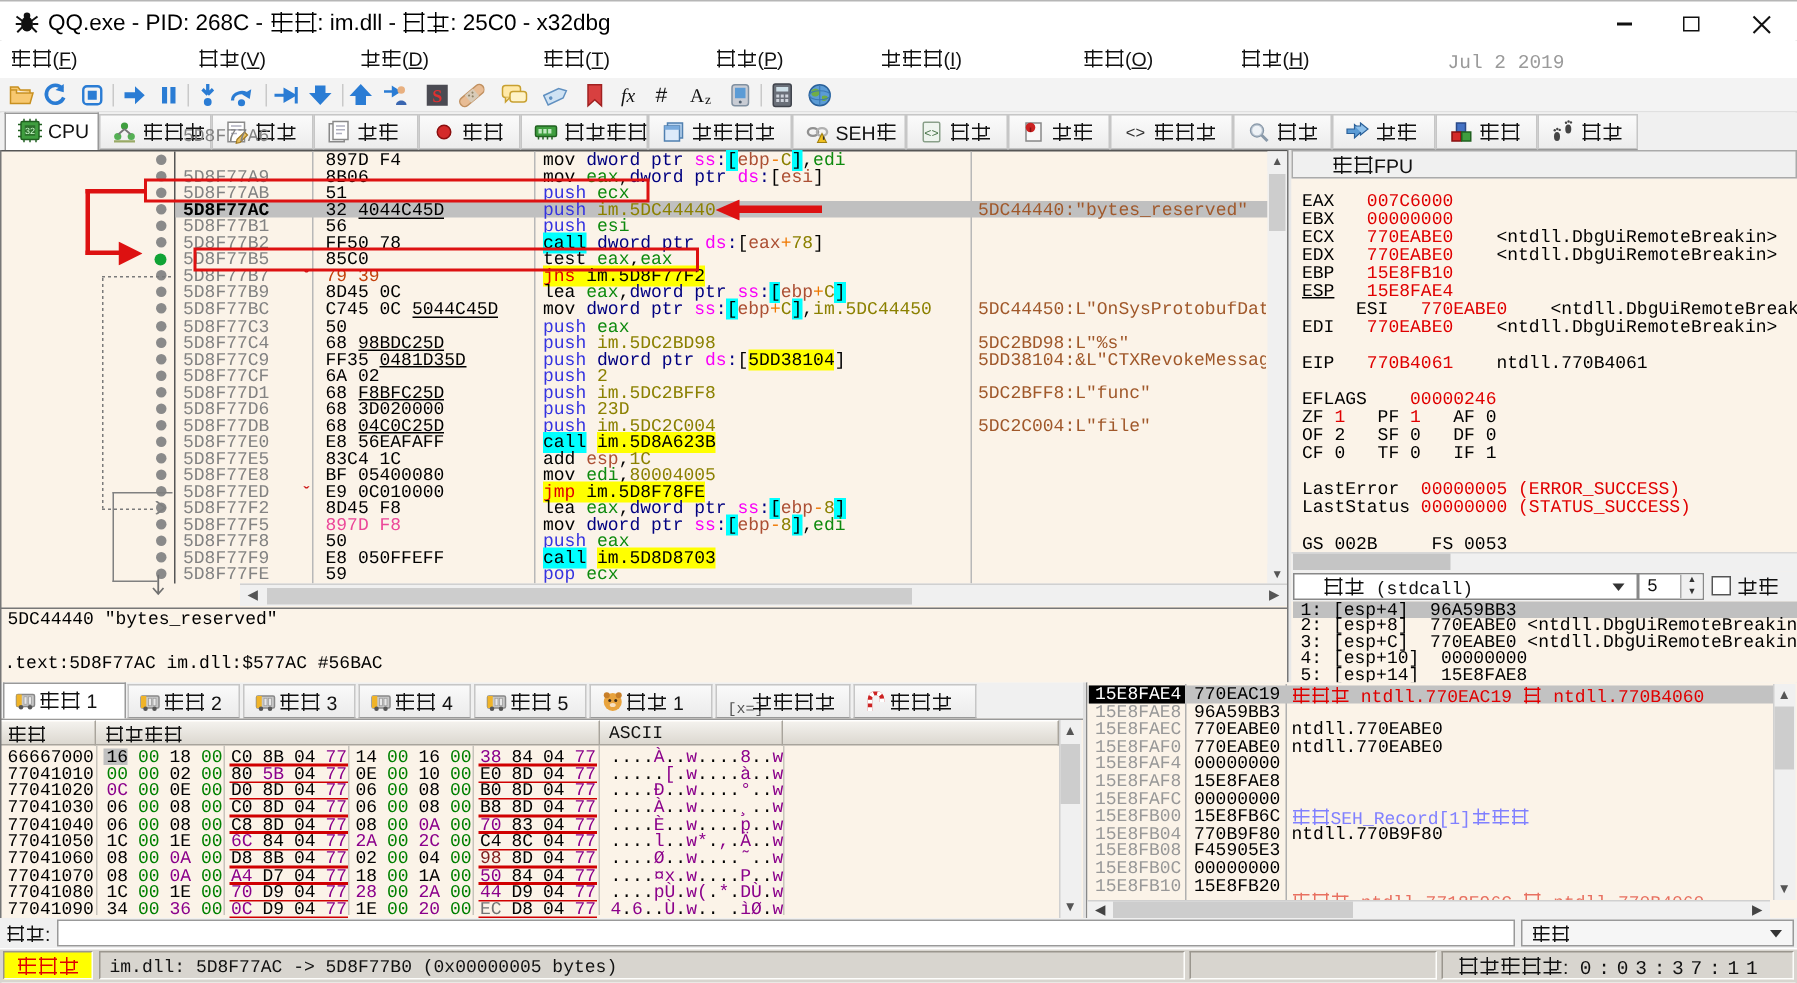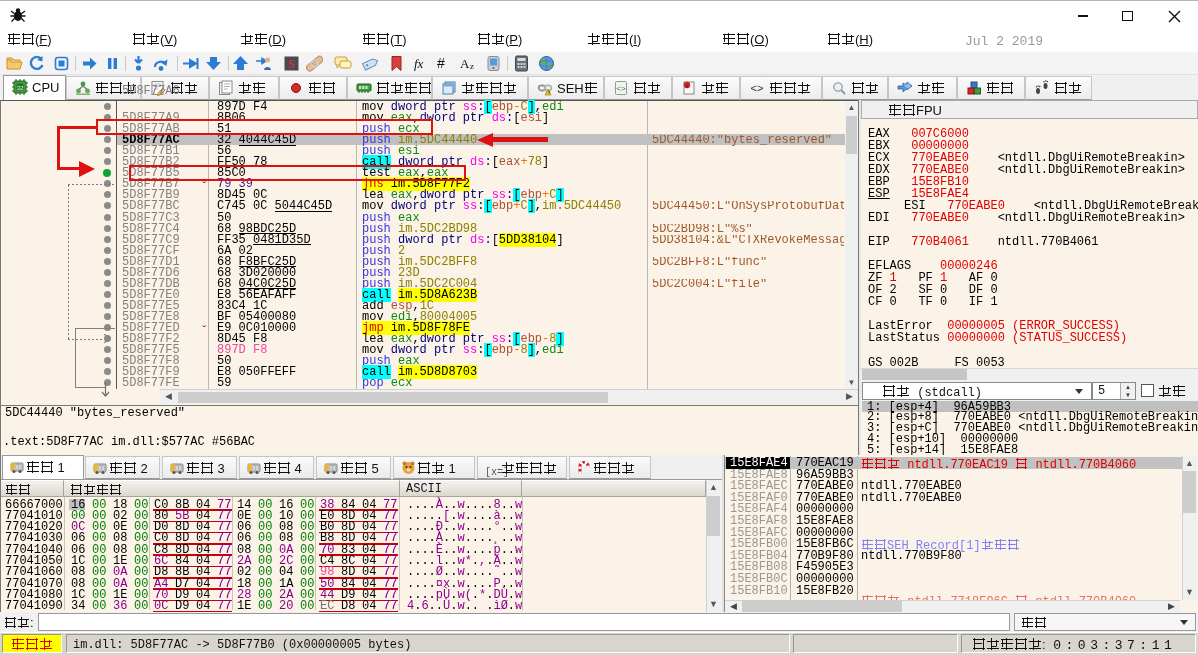--- a/index.html
+++ b/index.html
@@ -34,20 +34,21 @@
 .na{color:#000080}.orx{color:#f07800}.pu{color:#3533e0}.rd{color:#e00000}
 .cyb{background:#00ffff}.ywb{background:#ffff00}.cmt{color:#a0582a}
 .gray{color:#828282}
 </style></head><body>
 <div class="abs" style="left:0;top:0;width:1198px;height:27px;background:#fff;border-top:1px solid #b6b6b6">
 <svg class="abs" style="left:10px;top:6px" width="16" height="16" viewBox="0 0 16 16">
 <ellipse cx="8" cy="9" rx="4" ry="5" fill="#111"></ellipse>
       <circle cx="8" cy="3.5" r="2.2" fill="#111"></circle>
 <path d="M1 4 L5 7 M15 4 L11 7 M0.5 9 L4 9 M15.5 9 L12 9 M1.5 14.5 L5 11 M14.5 14.5 L11 11" stroke="#111" stroke-width="1.3" fill="none"></path>
 </svg>
+<div class="abs" style="left:32px;top:6px;font-size:15px;color:#000">QQ.exe - PID: 268C - <i class="k s15 p1"></i><i class="k s15 p2"></i>: im.dll - <i class="k s15 p2"></i><i class="k s15 p3"></i>: 25C0 - x32dbg</div>
 <div class="abs" style="left:1078px;top:14px;width:10px;height:2px;background:#111"></div>
 <div class="abs" style="left:1122px;top:10px;width:11px;height:10px;border:1.5px solid #111"></div>
 <svg class="abs" style="left:1168px;top:9px" width="13" height="13" viewBox="0 0 13 13">
 <path d="M1 1 L12 12 M12 1 L1 12" stroke="#111" stroke-width="1.4"></path>
     </svg>
 </div>
 <div class="abs" style="left:0;top:27px;width:1198px;height:25px;background:#fff">
 <div class="abs" style="left:7px;top:5px;font-size:13px;color:#111"><i class="k s13 p1"></i><i class="k s13 p2"></i>(<u>F</u>)</div>
 <div class="abs" style="left:132px;top:5px;font-size:13px;color:#111"><i class="k s13 p2"></i><i class="k s13 p3"></i>(<u>V</u>)</div>
 <div class="abs" style="left:240px;top:5px;font-size:13px;color:#111"><i class="k s13 p3"></i><i class="k s13 p1"></i>(<u>D</u>)</div>
@@ -288,21 +289,21 @@
 <div class="abs mono gray" style="left:122px;top:157.2px">5D8F77B2</div>
 <div class="abs mono" style="left:217px;top:157.2px;color:#000">FF50 78</div>
 <div class="abs mono" style="left:362px;top:157.2px;color:#000"><span class="cyb">call</span> <span class="na">dword ptr </span><span class="sg">ds</span><span class="na">:</span>[<span class="bp">eax</span><span class="orx">+</span><span class="nu">78</span>]</div>
 <div class="abs" style="left:103px;top:168.8px;width:8px;height:8px;border-radius:50%;background:#10a335"></div>
 <div class="abs mono gray" style="left:122px;top:168.3px">5D8F77B5</div>
 <div class="abs mono" style="left:217px;top:168.3px;color:#000">85C0</div>
 <div class="abs mono" style="left:362px;top:168.3px;color:#000">test <span class="rg">eax</span>,<span class="rg">eax</span></div>
 <div class="abs" style="left:104px;top:180.4px;width:7px;height:7px;border-radius:50%;background:#8a8a8a"></div>
 <div class="abs mono gray" style="left:122px;top:179.4px">5D8F77B7</div>
 <div class="abs" style="left:201px;top:180.4px;color:#cc1111;font-size:11px;font-weight:bold;font-family:'Liberation Mono',monospace">ˇ</div>
-<div class="abs mono" style="left:217px;top:179.4px;color:#4c1d95">79 39</div>
+<div class="abs mono" style="left:217px;top:179.4px;color:#c2410c">79 39</div>
 <div class="abs mono" style="left:362px;top:179.4px;color:#000"><span class="ywb"><span class="rd">jns</span> im.5D8F77F2</span></div>
 <div class="abs" style="left:104px;top:191.4px;width:7px;height:7px;border-radius:50%;background:#8a8a8a"></div>
 <div class="abs mono gray" style="left:122px;top:190.4px">5D8F77B9</div>
 <div class="abs mono" style="left:217px;top:190.4px;color:#000">8D45 0C</div>
 <div class="abs mono" style="left:362px;top:190.4px;color:#000">lea <span class="rg">eax</span>,<span class="na">dword ptr </span><span class="sg">ss</span><span class="na">:</span><span class="cyb">[</span><span class="bp">ebp</span><span class="orx">+</span><span class="nu">C</span><span class="cyb">]</span></div>
 <div class="abs" style="left:104px;top:202.4px;width:7px;height:7px;border-radius:50%;background:#8a8a8a"></div>
 <div class="abs mono gray" style="left:122px;top:201.4px">5D8F77BC</div>
 <div class="abs mono" style="left:217px;top:201.4px;color:#000">C745 0C 5044C45D</div>
 <div class="abs" style="left:274.6px;top:211.0px;width:57.6px;height:1px;background:#000"></div>
 <div class="abs mono" style="left:362px;top:201.4px;color:#000">mov <span class="na">dword ptr </span><span class="sg">ss</span><span class="na">:</span><span class="cyb">[</span><span class="bp">ebp</span><span class="orx">+</span><span class="nu">C</span><span class="cyb">]</span>,<span class="nu">im.5DC44450</span></div>
@@ -644,21 +645,21 @@
 <div class="abs" style="left:153px;top:577.0px;width:79px;height:1.6px;background:#d00000"></div>
 <div class="abs mono" style="left:154.0px;top:567.3px;color:#000">D8</div>
 <div class="abs mono" style="left:175.0px;top:567.3px;color:#000">8B</div>
 <div class="abs mono" style="left:196.0px;top:567.3px;color:#000">04</div>
 <div class="abs mono" style="left:217.0px;top:567.3px;color:#8b008b">77</div>
 <div class="abs mono" style="left:237.0px;top:567.3px;color:#000">02</div>
 <div class="abs mono" style="left:258.0px;top:567.3px;color:#008000">00</div>
 <div class="abs mono" style="left:279.0px;top:567.3px;color:#000">04</div>
 <div class="abs mono" style="left:300.0px;top:567.3px;color:#008000">00</div>
 <div class="abs" style="left:319px;top:577.0px;width:79px;height:1.6px;background:#d00000"></div>
-<div class="abs mono" style="left:320.0px;top:567.3px;color:#ec4899">98</div>
+<div class="abs mono" style="left:320.0px;top:567.3px;color:#7f1d1d">98</div>
 <div class="abs mono" style="left:341.0px;top:567.3px;color:#000">8D</div>
 <div class="abs mono" style="left:362.0px;top:567.3px;color:#000">04</div>
 <div class="abs mono" style="left:383.0px;top:567.3px;color:#8b008b">77</div>
 <div class="abs mono" style="left:407px;top:567.3px"><span style="color:#000">.</span><span style="color:#000">.</span><span style="color:#000">.</span><span style="color:#000">.</span><span style="color:#8b008b">Ø</span><span style="color:#000">.</span><span style="color:#000">.</span><span style="color:#8b008b">w</span><span style="color:#000">.</span><span style="color:#000">.</span><span style="color:#000">.</span><span style="color:#000">.</span><span style="color:#8b008b">˜</span><span style="color:#000">.</span><span style="color:#000">.</span><span style="color:#8b008b">w</span></div>
 <div class="abs mono" style="left:5px;top:578.6px;color:#000">77041070</div>
 <div class="abs mono" style="left:71.0px;top:578.6px;color:#000">08</div>
 <div class="abs mono" style="left:92.0px;top:578.6px;color:#008000">00</div>
 <div class="abs mono" style="left:113.0px;top:578.6px;color:#8b008b">0A</div>
 <div class="abs mono" style="left:134.0px;top:578.6px;color:#008000">00</div>
 <div class="abs" style="left:153px;top:588.3px;width:79px;height:1.6px;background:#d00000"></div>

